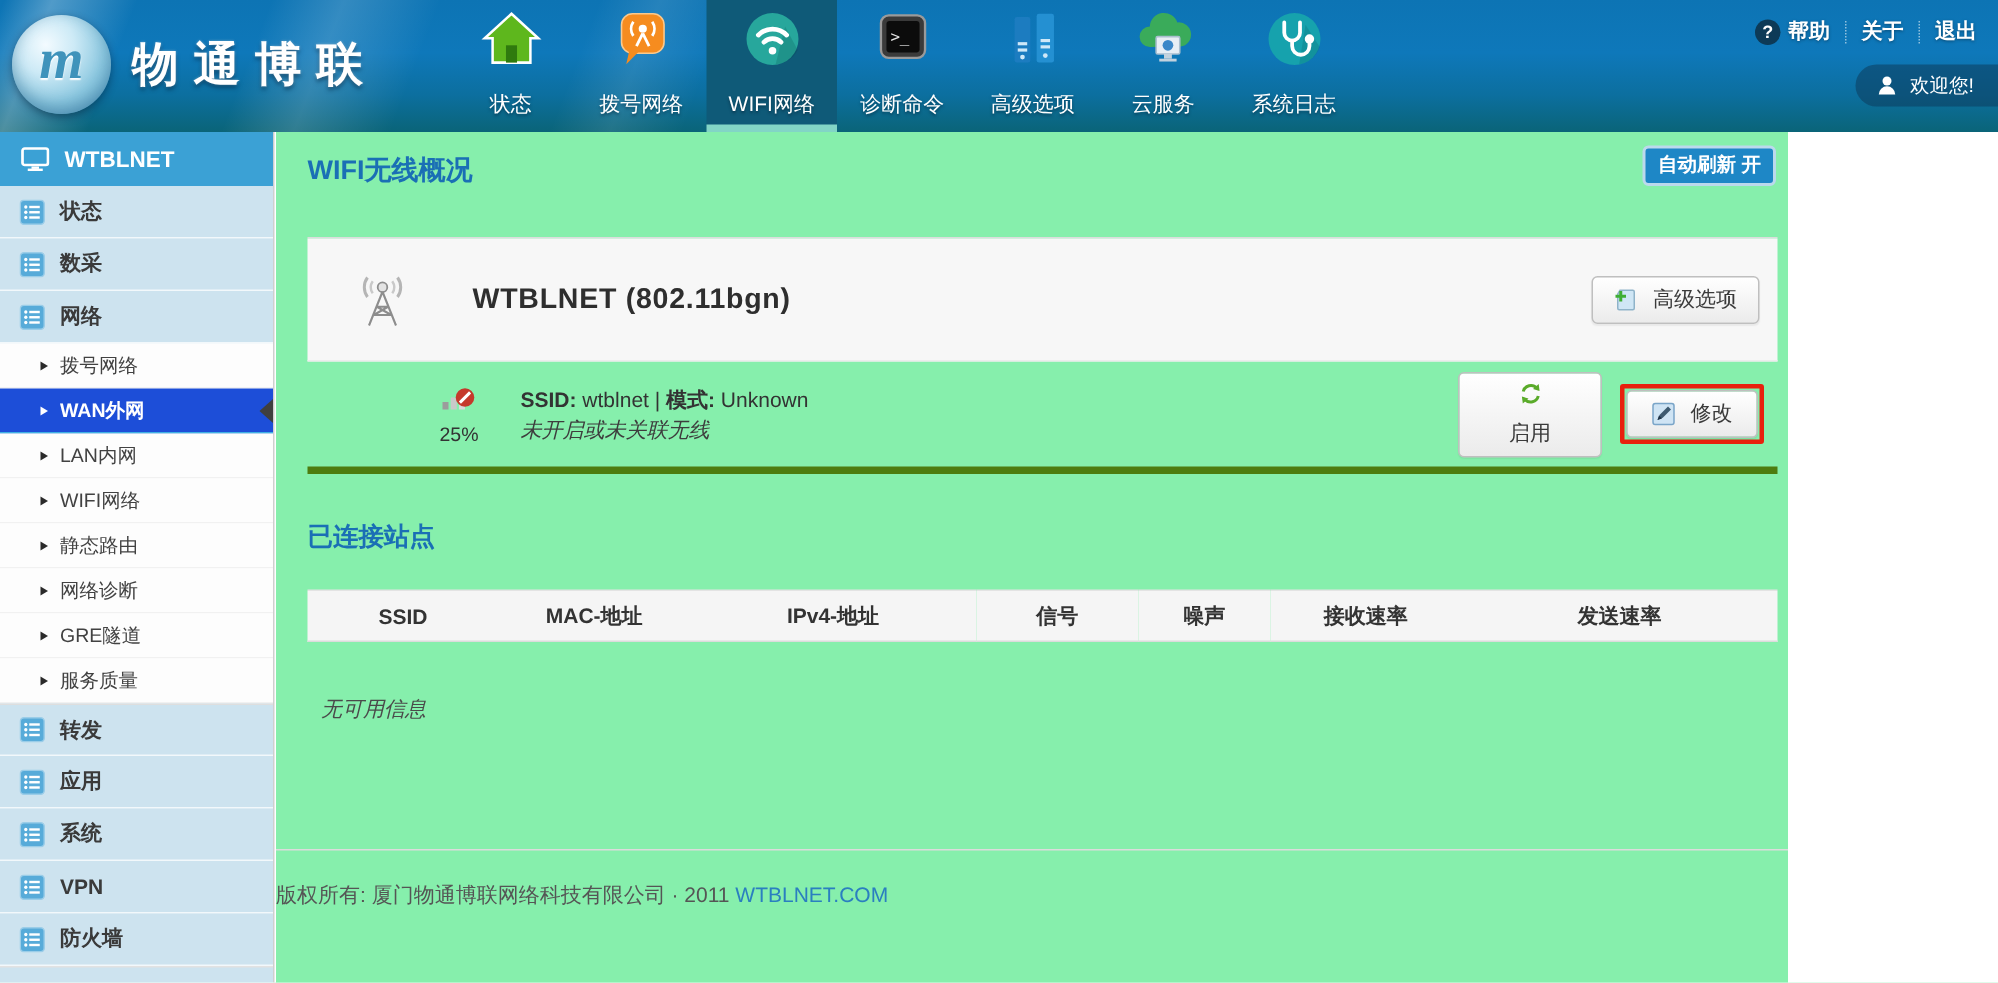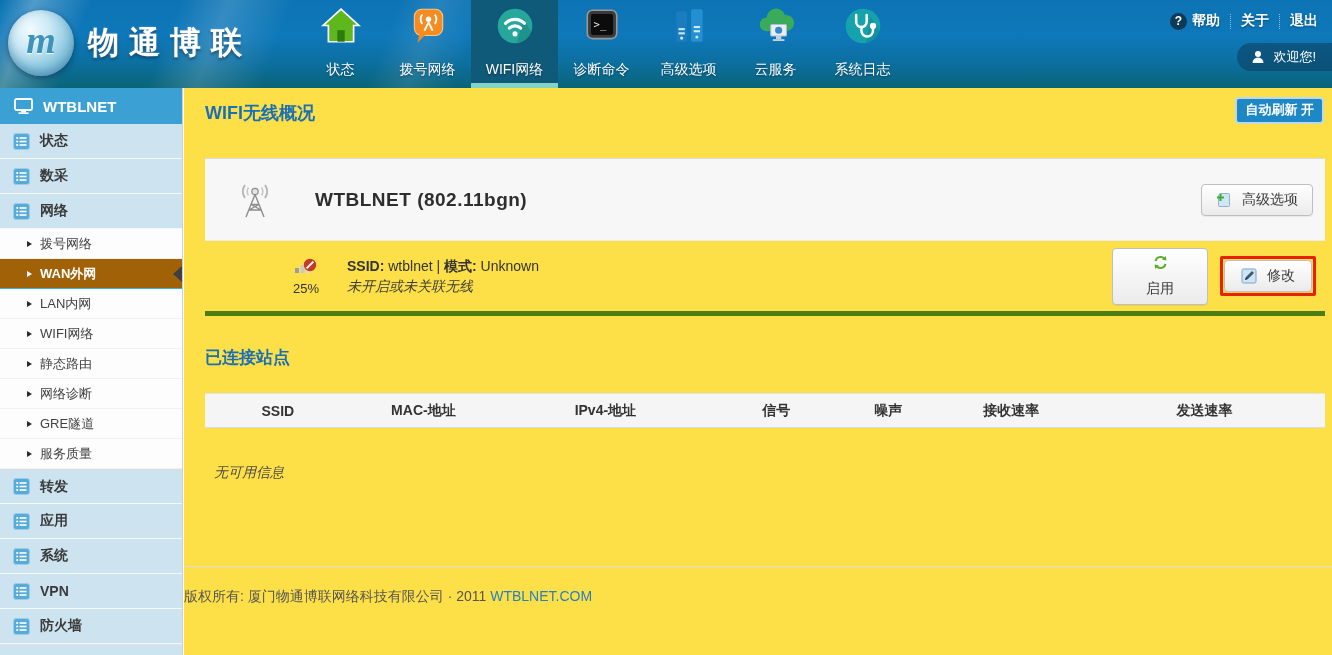--- a/index.html
+++ b/index.html
@@ -33,29 +33,29 @@
 
   
   .sidebar { position:absolute; left:0; top:88px; width:183px; height:567px; background:#fff; border-right:1px solid #cfcfcf; }
   .sb-header { height:36px; background:#3ba1d5; color:#fff; font-weight:bold; font-size:15px; display:flex; align-items:center; gap:10px; padding-left:14px; }
   .sb-item { display:flex; align-items:center; cursor:pointer; position:relative; }
   .sb-top { height:35px; background:#cde3ef; border-bottom:1px solid #f2f8fb; padding-left:13px; gap:10px; }
   .sb-top .sb-label { font-size:14px; font-weight:bold; color:#3a3a3a; }
   .sb-sub { height:30px; background:#fdfdfd; border-bottom:1px solid #f1f1f1; padding-left:27px; gap:8px; }
   .sb-sub .sb-label { font-size:13px; color:#424242; }
   .tri { width:0; height:0; border-top:3.5px solid transparent; border-bottom:3.5px solid transparent; border-left:5px solid #2a2a2a; }
-  .sb-sub.active { background:#a16207; border-bottom-color:#3fb0e4; }
+  .sb-sub.active { background:#1d4ed8; border-bottom-color:#3fb0e4; }
   .sb-sub.active .sb-label { color:#fff; font-weight:bold; }
   .sb-sub.active .tri { border-left-color:#fff; }
   .sb-sub.active::after { content:""; position:absolute; right:0; top:50%; transform:translateY(-50%); width:0; height:0; border-top:8px solid transparent; border-bottom:8px solid transparent; border-right:9px solid #3f3f3f; }
   .sb-stub { height:11px; background:#cde3ef; border-top:1px solid #e2e2e2; }
   .list-ic { flex:0 0 auto; }
 
   
-  .main { position:absolute; left:184px; top:88px; width:1148px; height:567px; background:#fde047; }
+  .main { position:absolute; left:184px; top:88px; width:1008px; height:567px; background:#86efac; }
   .page-title { margin:13px 0 0 21px; color:#1a6fb5; font-size:18px; font-weight:bold; }
   .auto-refresh { position:absolute; top:9px; right:8px; background:#1e87c6; color:#fff; font-size:13px; font-weight:bold; padding:2px 8px 3px; border-radius:4px; border:2px solid #bcd9ec; cursor:pointer; white-space:nowrap; }
 
   .panel { margin:33px 7px 0 21px; border-top:1px solid #dcdcdc; border-bottom:5px solid #4d7c0f; }
   .panel-head { height:82px; background:#f7f7f7; border-bottom:1px solid #ececec; display:flex; align-items:center; }
   .panel-title { margin-left:40px; font-size:19px; font-weight:bold; color:#2e2e2e; letter-spacing:.5px; }
   .panel-row { height:70px; display:flex; align-items:center; }
 
   .btn { display:inline-flex; align-items:center; justify-content:center; gap:10px; background:linear-gradient(#ffffff,#ebebeb); border:1px solid #bfbfbf; border-radius:4px; padding:6px 11px; font-size:14px; color:#3a3a3a; cursor:pointer; box-shadow:0 1px 1px rgba(0,0,0,.06); }
   .btn-adv { margin-left:auto; margin-right:12px; min-width:112px; }

